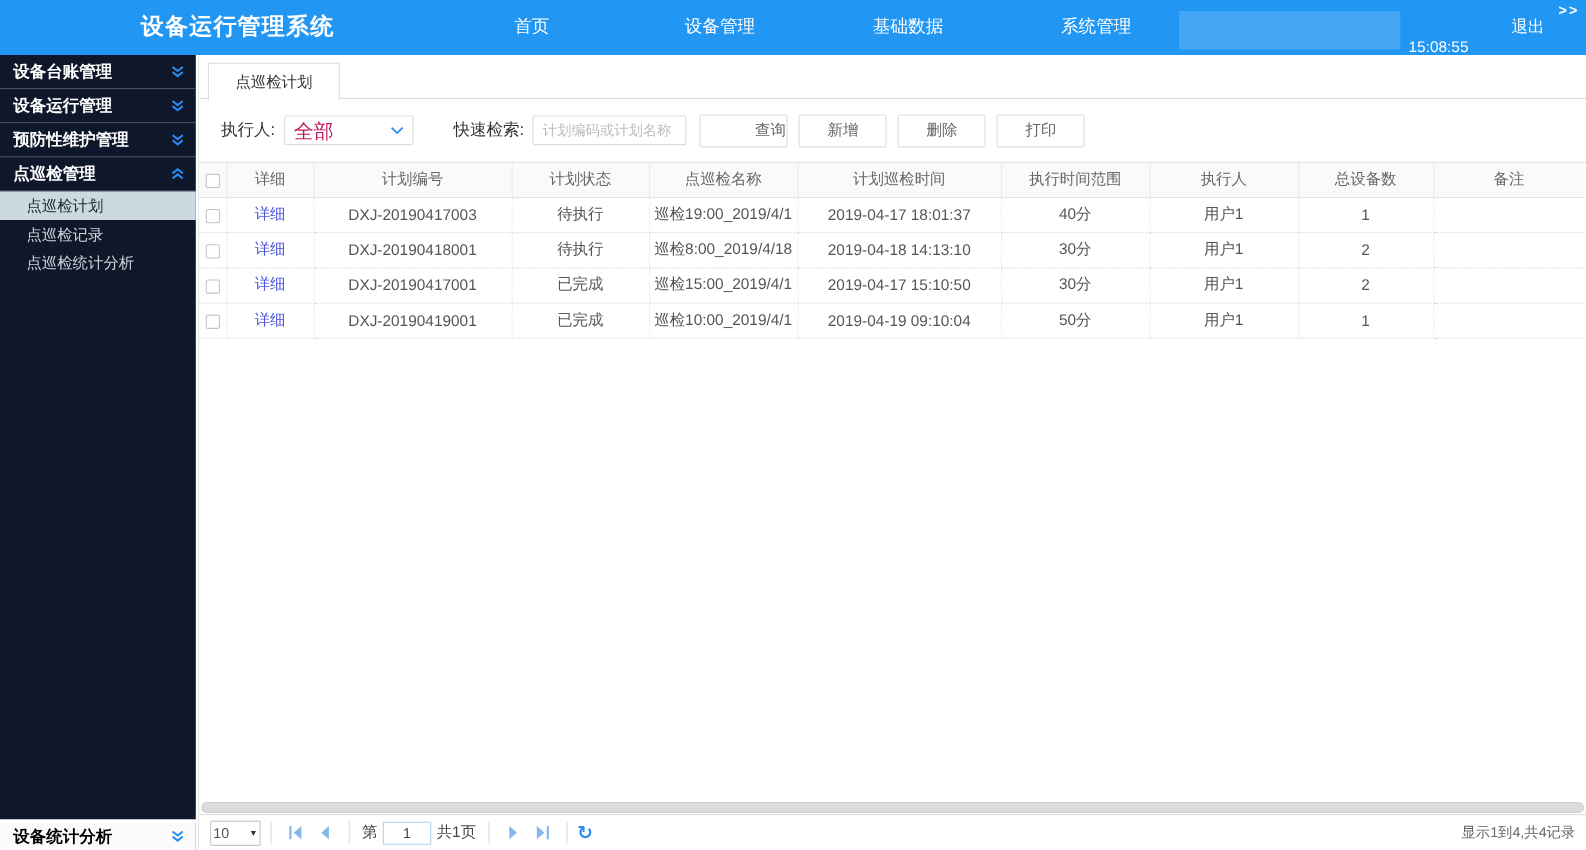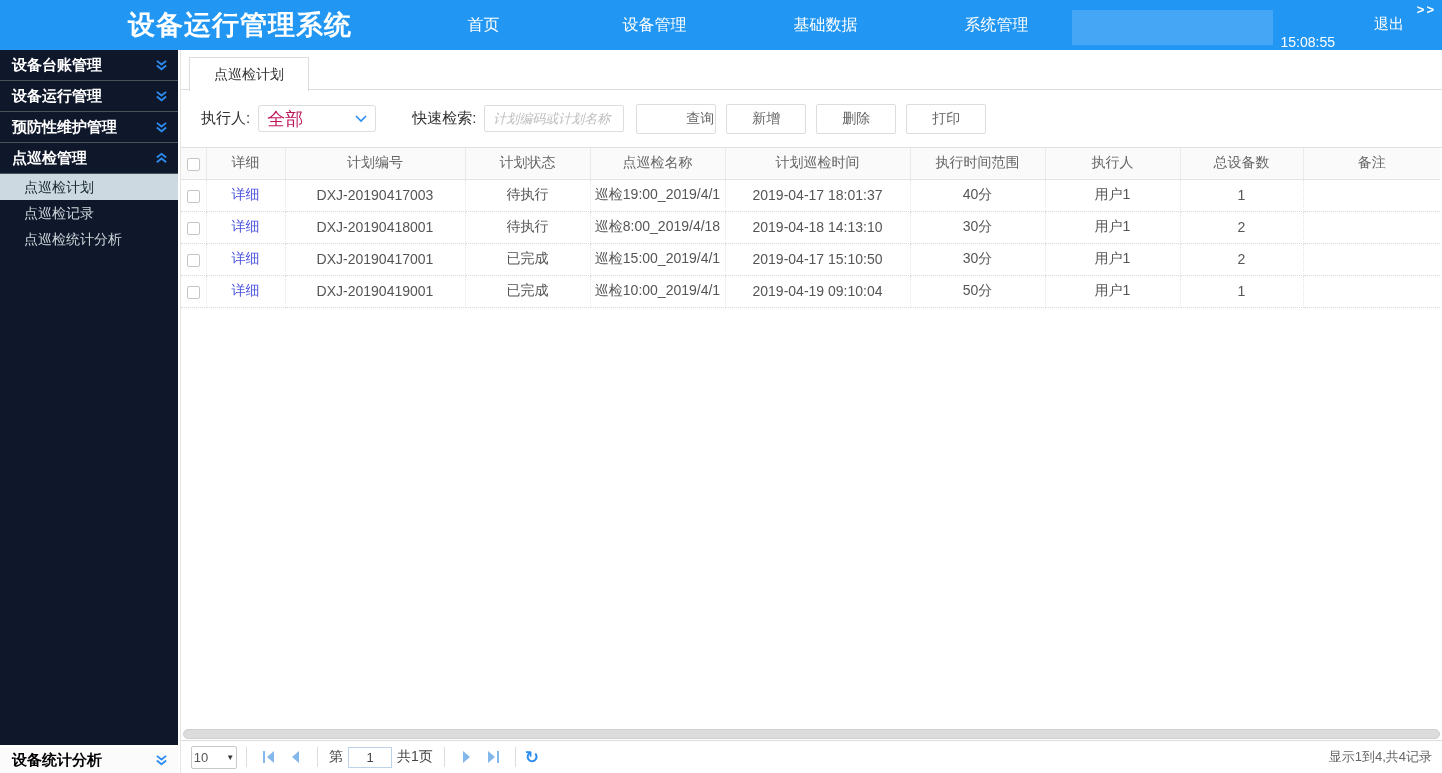--- a/index.html
+++ b/index.html
@@ -3,21 +3,21 @@
 <meta charset="utf-8">
 <style>
   * { margin:0; padding:0; box-sizing:border-box; }
   html,body { width:1442px; height:773px; overflow:hidden;
     font-family:"Liberation Sans","DejaVu Sans",sans-serif; background:#fff; }
   .app { display:flex; flex-direction:column; width:1442px; height:773px; }
 
   
   .topbar { position:relative; height:50px; background:#2196f3; flex:0 0 50px; }
   .app-title { position:absolute; left:128px; top:0; line-height:50px;
-    color:#fff; font-size:27px; font-weight:bold; letter-spacing:1px; }
+    color:#fff; font-size:21px; font-weight:bold; letter-spacing:1px; }
   .topnav { position:absolute; left:398px; top:0; height:50px; display:flex; }
   .topnav .nav-item { width:171px; text-align:center; line-height:50px;
     color:#fff; font-size:16px; cursor:pointer; }
   .hl-box { position:absolute; left:1072px; top:10px; width:201px; height:35px;
     background:rgba(255,255,255,0.16); }
   .clock { position:absolute; right:107px; top:34px; color:#fff; font-size:14px; }
   .logout { position:absolute; right:38px; top:15px; color:#fff; font-size:15px; cursor:pointer; }
   .collapse-toggle { position:absolute; right:6px; top:2px; color:#fff;
     font-size:13px; font-weight:bold; letter-spacing:2px; cursor:pointer; }
 
@@ -48,21 +48,21 @@
     padding:0 24px; border:1px solid #ddd; border-bottom:none; background:#fff;
     font-size:14px; color:#333; cursor:pointer; z-index:2; }
   .filterbar { flex:0 0 57px; display:flex; align-items:center; padding-left:20px; }
   .flabel { font-size:15px; color:#333; }
   .select-box { margin-left:8px; width:118px; height:27px; border:1px solid #ddd;
     border-radius:3px; display:flex; align-items:center; padding:0 8px;
     cursor:pointer; background:#fff; }
   .select-box .sel-text { color:#be185d; font-size:18px; flex:1; }
   .search-label { margin-left:36px; }
   .search-input { margin-left:8px; width:140px; height:27px; border:1px solid #ddd;
-    border-radius:2px; padding:0 8px; font-size:13px; color:#555; outline:none;font-style:italic; }
+    border-radius:2px; padding:0 8px; font-size:13px; color:#555; outline:none; }
   .search-input::placeholder { color:#bdbdbd; }
   .btn { width:80px; height:30px; background:#fff; border:1px solid #ddd;
     border-radius:2px; color:#666; font-size:14px; cursor:pointer; margin-left:10px;
     font-family:inherit; }
   .btn.first { margin-left:12px;padding-left:48px; }
 
   
   .grid { flex:1; border-top:1px solid #e0e0e0; overflow:hidden; }
   table { border-collapse:collapse; width:1259px; table-layout:fixed; }
   thead th { height:31px; background:#fafafa; border-bottom:1px solid #e3e3e3;

